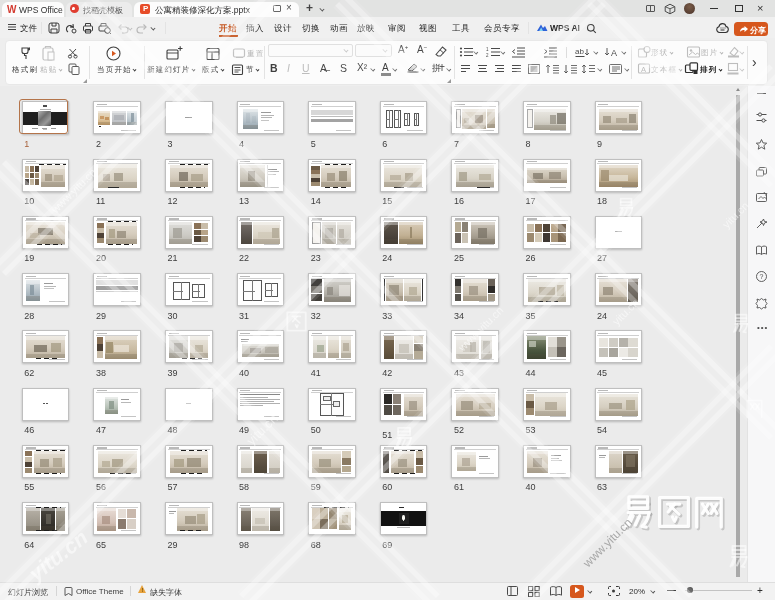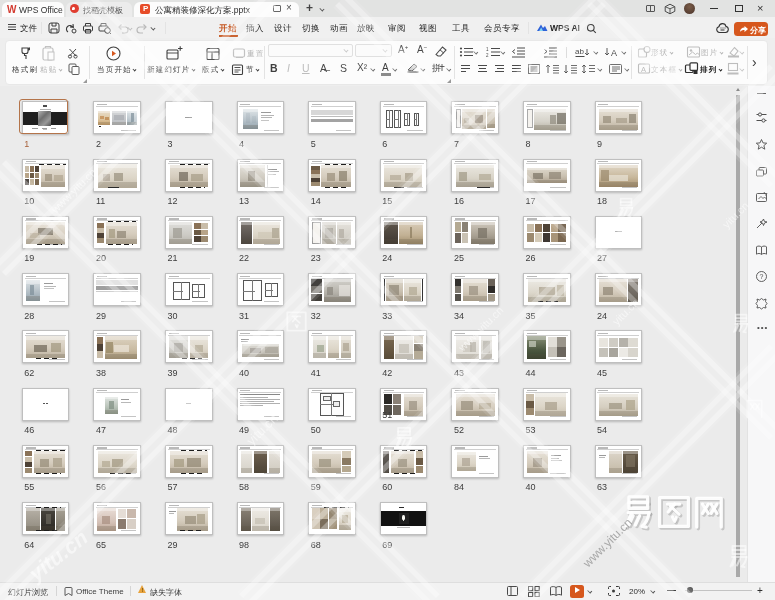--- a/index.html
+++ b/index.html
@@ -997,21 +997,21 @@
     <i style="left:58.0%;top:88.0%;width:34.0%;height:1.5%;background:#c4c4c4;"></i>
     <i style="left:7.0%;top:16.0%;width:18.5%;height:34.2%;background:#2b2926;"></i>
     <i style="left:27.0%;top:16.0%;width:18.5%;height:34.2%;background:#8a8177;"></i>
     <i style="left:7.0%;top:52.0%;width:18.5%;height:34.2%;background:#4e4a44;"></i>
     <i style="left:27.0%;top:52.0%;width:18.5%;height:34.2%;background:#6e675e;"></i>
     <i style="left:52.0%;top:16.0%;width:41.0%;height:72.0%;background:linear-gradient(180deg,#e5dfd4,#d5ccbd 55%,#bcb19e);"></i>
     <i style="left:52.0%;top:16.0%;width:41.0%;height:11.5%;background:rgba(255,255,255,0.35);"></i>
     <i style="left:52.0%;top:72.2%;width:41.0%;height:15.8%;background:rgba(90,80,64,0.22);"></i>
     <i style="left:62.2%;top:39.4%;width:18.4%;height:29.0%;background:#9a9080b3;"></i>
   </div>
-<div class="num" style="left:382.3px;top:410px;color:#3d3d3d">51</div>
+<div class="num" style="left:382.3px;top:430px;color:#3d3d3d">51</div>
 <div class="th" style="left:451.4px;top:387.6px">
     <i style="left:6.0%;top:5.0%;width:22.0%;height:4.0%;background:#b9b9b9;"></i>
     <i style="left:4.0%;top:11.5%;width:92.0%;height:1.2%;background:#cfcfcf;"></i>
     <i style="left:58.0%;top:88.0%;width:34.0%;height:1.5%;background:#c4c4c4;"></i>
     <i style="left:7.0%;top:16.0%;width:86.0%;height:71.0%;background:linear-gradient(180deg,#e5dfd4,#d5ccbd 55%,#bcb19e);"></i>
     <i style="left:7.0%;top:16.0%;width:86.0%;height:11.4%;background:rgba(255,255,255,0.35);"></i>
     <i style="left:7.0%;top:71.4%;width:86.0%;height:15.6%;background:rgba(90,80,64,0.22);"></i>
     <i style="left:19.9%;top:39.1%;width:25.8%;height:28.6%;background:#978d7ab3;"></i>
     <i style="left:58.6%;top:44.9%;width:25.8%;height:22.0%;background:#ab9f89b3;"></i>
     <i style="left:32.0%;top:87.0%;width:48.0%;height:3.0%;background:repeating-linear-gradient(90deg,#1c1c1c 0 5px,transparent 5px 8px);"></i>
@@ -1130,21 +1130,21 @@
     <i style="left:6.0%;top:5.0%;width:22.0%;height:4.0%;background:#b9b9b9;"></i>
     <i style="left:4.0%;top:11.5%;width:92.0%;height:1.2%;background:#cfcfcf;"></i>
     <i style="left:58.0%;top:88.0%;width:34.0%;height:1.5%;background:#c4c4c4;"></i>
     <i style="left:10.0%;top:20.0%;width:42.0%;height:62.0%;background:linear-gradient(180deg,#ebe7df,#dcd5c7 60%,#c8bfae);"></i>
     <i style="left:10.0%;top:20.0%;width:42.0%;height:9.9%;background:rgba(255,255,255,0.35);"></i>
     <i style="left:10.0%;top:68.4%;width:42.0%;height:13.6%;background:rgba(90,80,64,0.22);"></i>
     <i style="left:20.5%;top:40.1%;width:18.9%;height:25.0%;background:#ada393b3;"></i>
     <i style="left:58.0%;top:32.0%;width:20.0%;height:2.0%;background:#9a9a9a;"></i>
     <i style="left:58.0%;top:40.0%;width:24.0%;height:2.0%;background:#b8b8b8;"></i>
   </div>
-<div class="num" style="left:453.9px;top:482.4px;color:#3d3d3d">84</div>
+<div class="num" style="left:453.9px;top:482.4px;color:#3d3d3d">61</div>
 <div class="th" style="left:523.0px;top:444.9px">
     <i style="left:6.0%;top:5.0%;width:22.0%;height:4.0%;background:#b9b9b9;"></i>
     <i style="left:4.0%;top:11.5%;width:92.0%;height:1.2%;background:#cfcfcf;"></i>
     <i style="left:58.0%;top:88.0%;width:34.0%;height:1.5%;background:#c4c4c4;"></i>
     <i style="left:7.0%;top:16.0%;width:46.0%;height:71.0%;background:linear-gradient(180deg,#e5dfd4,#d5ccbd 55%,#bcb19e);"></i>
     <i style="left:7.0%;top:16.0%;width:46.0%;height:11.4%;background:rgba(255,255,255,0.35);"></i>
     <i style="left:7.0%;top:71.4%;width:46.0%;height:15.6%;background:rgba(90,80,64,0.22);"></i>
     <i style="left:20.8%;top:39.1%;width:18.4%;height:28.6%;background:#9a9080b3;"></i>
     <i style="left:60.0%;top:30.0%;width:22.0%;height:2.0%;background:#9a9a9a;"></i>
     <i style="left:60.0%;top:38.0%;width:18.0%;height:2.0%;background:#b5b5b5;"></i>

